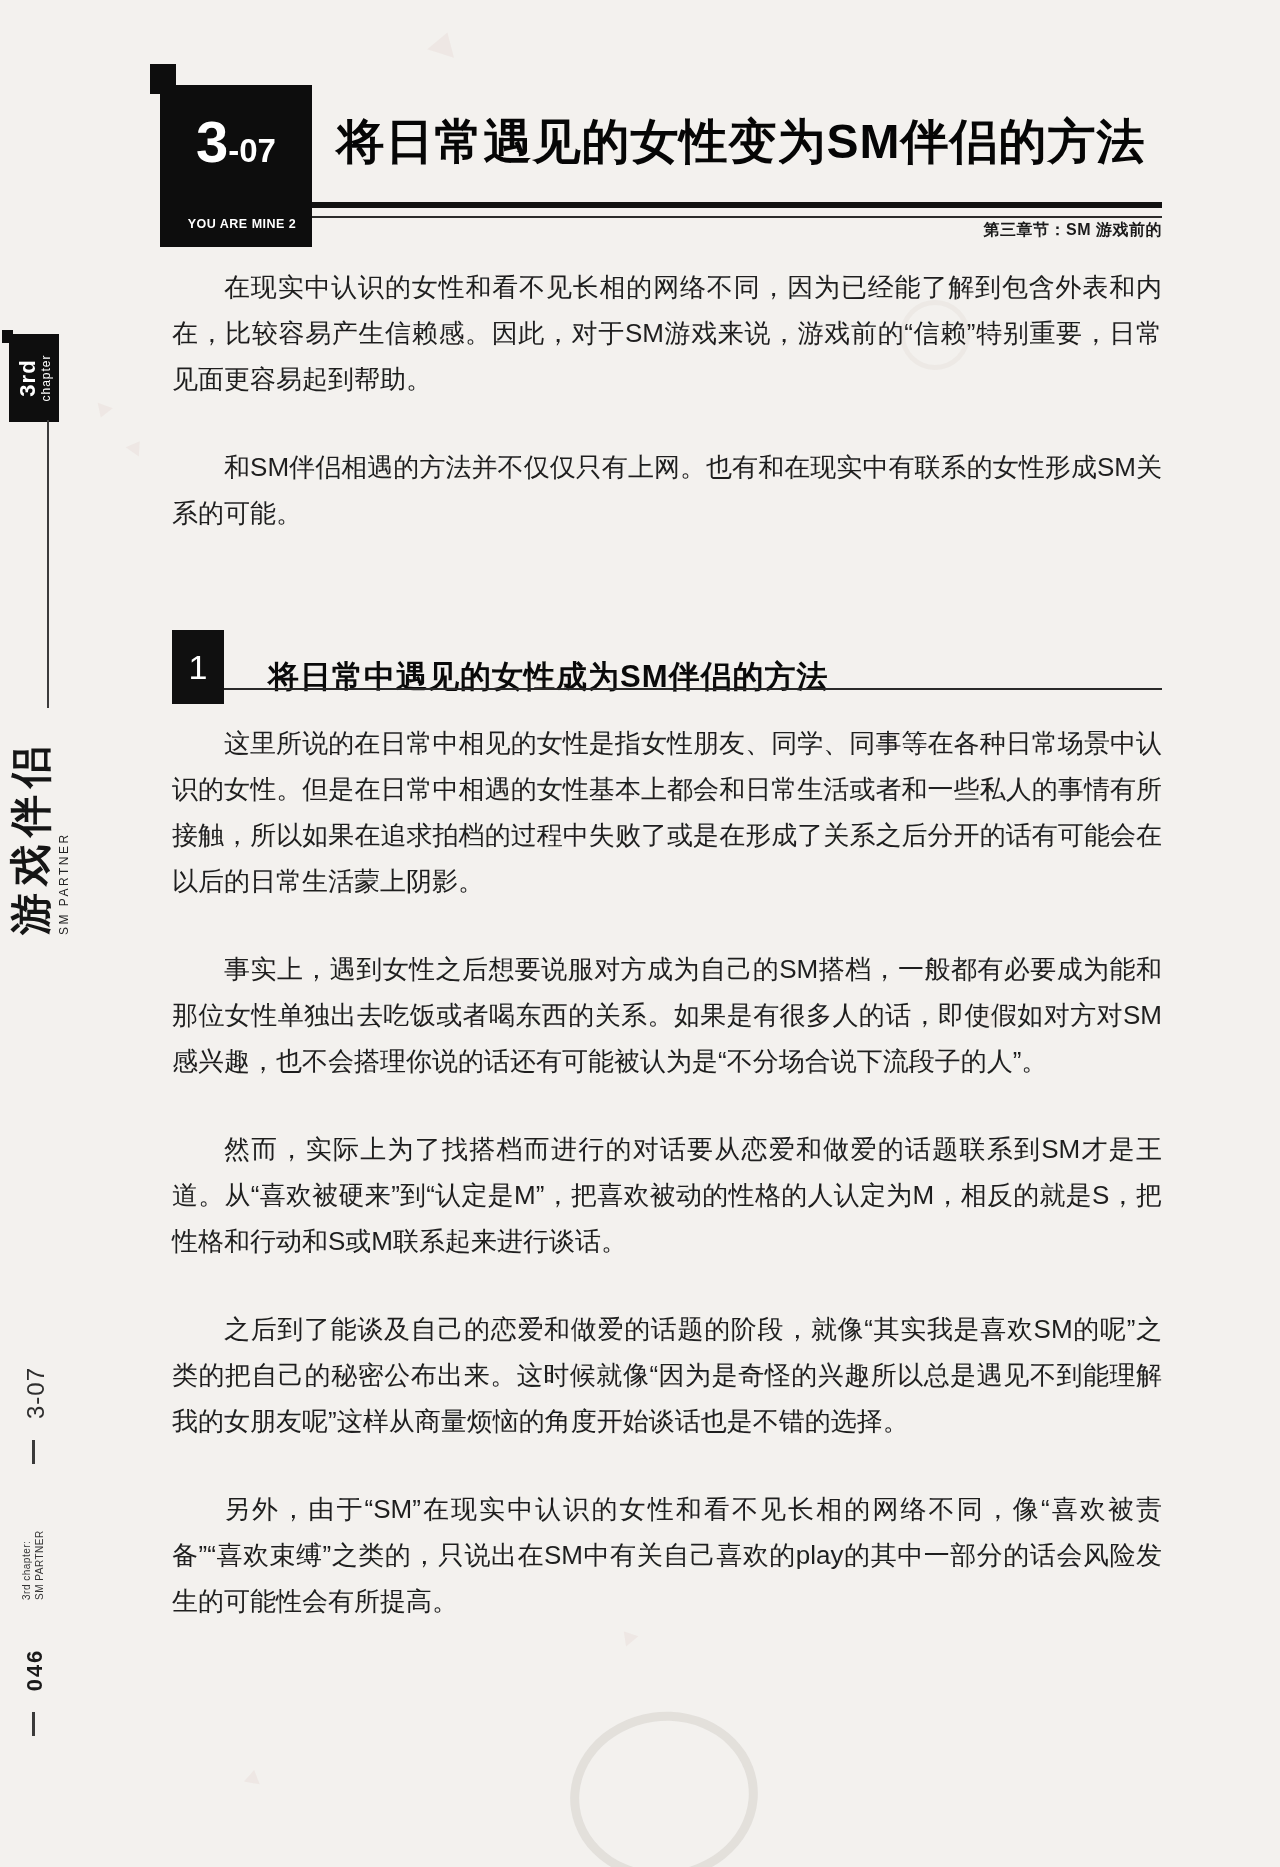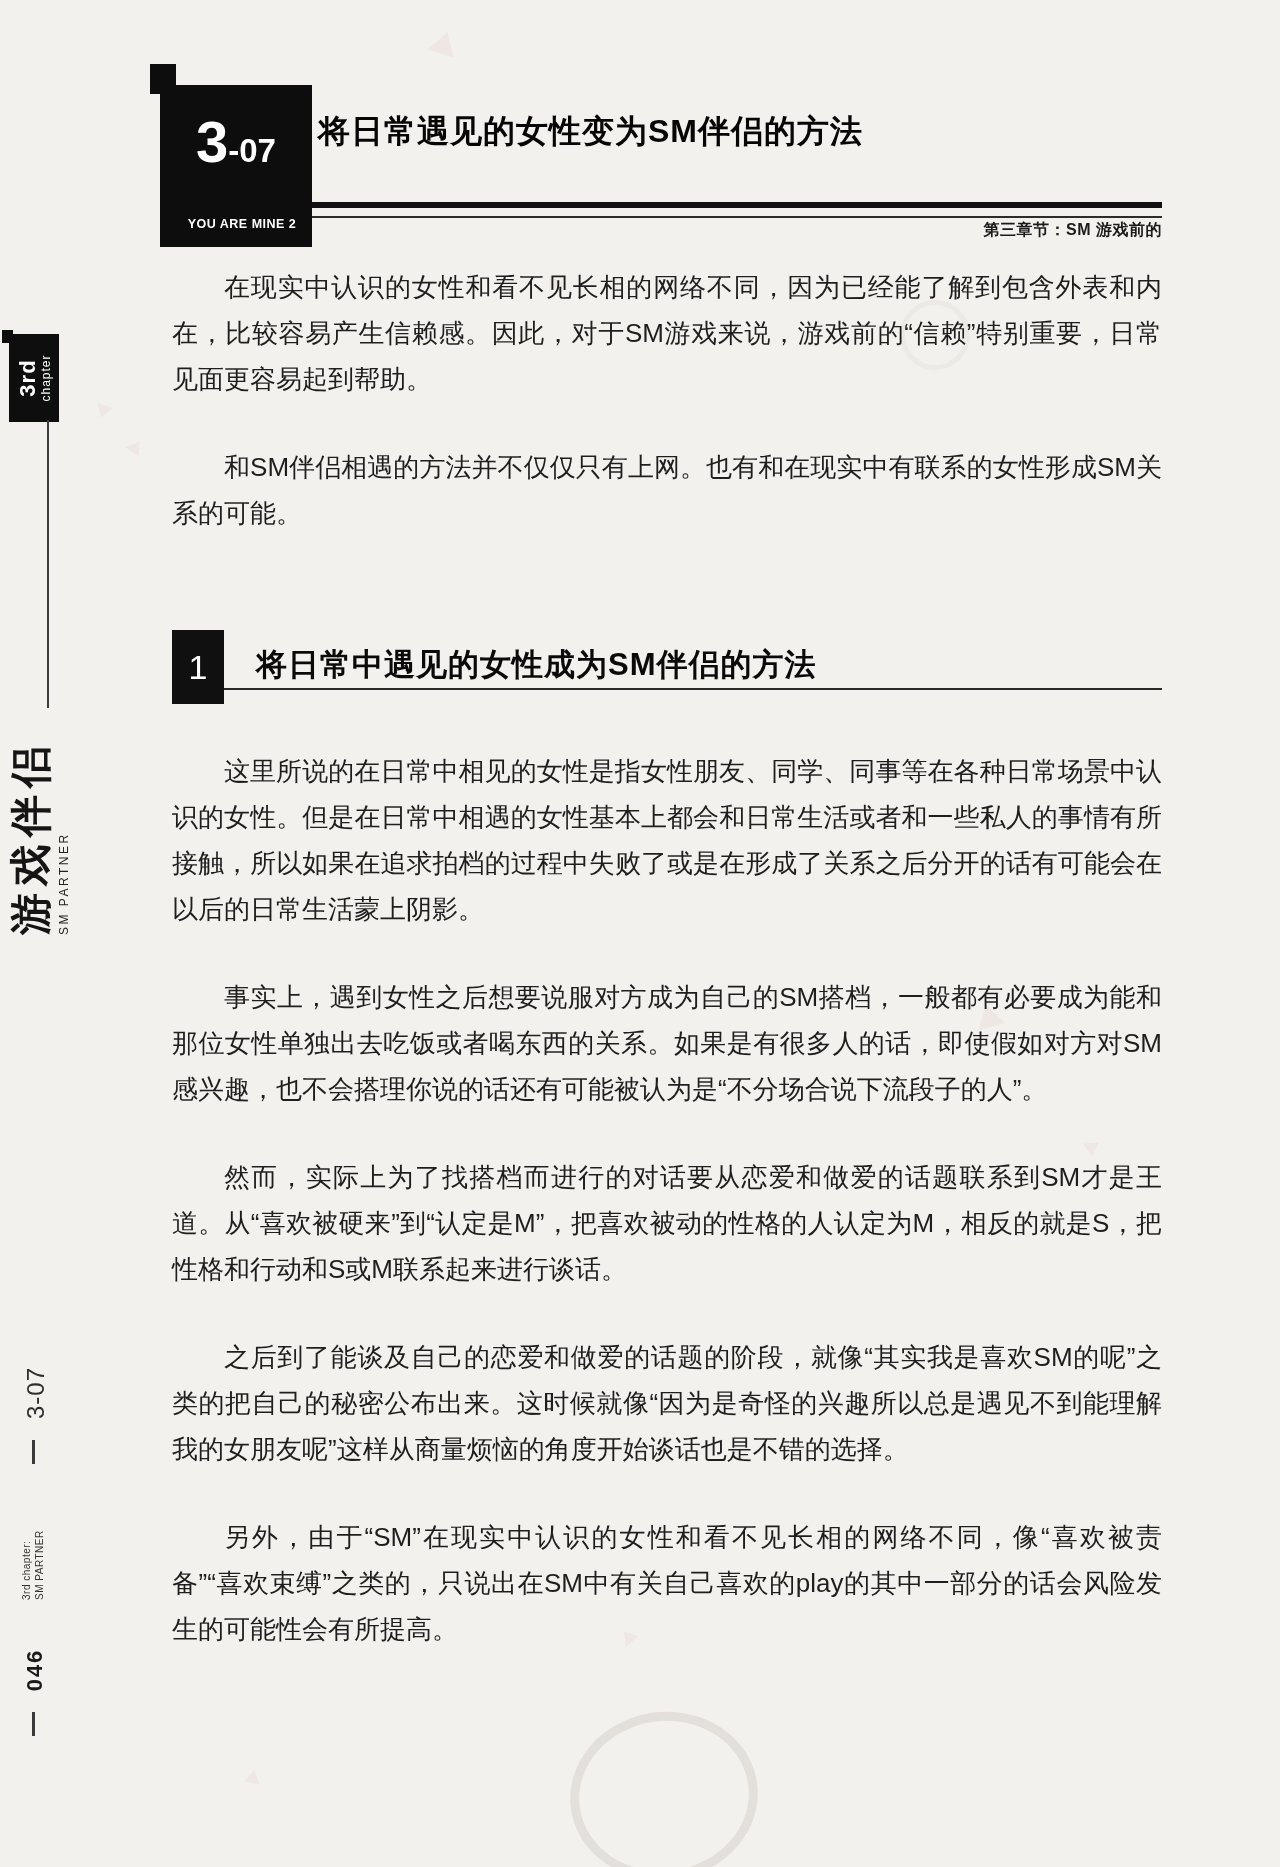--- a/index.html
+++ b/index.html
@@ -60,44 +60,44 @@
     position:absolute;top:28px;left:0;width:100%;text-align:center;line-height:1;
   }
   .title-box .num .n-big{font-size:58px;font-weight:900;}
   .title-box .num .n-small{font-size:33px;font-weight:800;}
   .title-box .cap{
     position:absolute;bottom:16px;left:6px;width:100%;text-align:center;
     font-size:12.5px;font-weight:bold;letter-spacing:.5px;
   }
   .main-title{
     position:absolute;left:318px;top:110px;width:846px;margin:0;
-    font-size:32px;font-weight:900;letter-spacing:1px;color:#060606;
-    white-space:nowrap;
+    font-size:48px;font-weight:900;letter-spacing:1px;color:#060606;
+    text-align:center;white-space:nowrap;
   }
   .title-rule{
     position:absolute;left:312px;top:202px;width:850px;height:8px;
     border-top:6px solid #111;border-bottom:2px solid #2c2c2c;box-sizing:content-box;
   }
   .subtitle{
     position:absolute;top:220px;right:118px;
     font-size:16px;font-weight:bold;color:#1a1a1a;letter-spacing:.5px;
   }
   
   .copy{position:absolute;left:172px;width:990px;font-size:26px;line-height:46px;
     color:#1e1e1e;text-align:justify;}
   .copy p{margin:0 0 42px;text-indent:2em;}
   .flow1{top:264px;}
-  .flow2{top:748px;}
+  .flow2{top:720px;}
   
   .sec-numbox{
     position:absolute;left:172px;top:630px;width:52px;height:74px;background:#101010;color:#fff;
     display:flex;align-items:center;justify-content:center;font-size:34px;
   }
   .sec-heading{
-    position:absolute;left:252px;top:640px;margin:4px;
+    position:absolute;left:252px;top:640px;margin:16px;
     font-size:31px;font-weight:900;color:#0a0a0a;letter-spacing:1px;white-space:nowrap;
   }
   .sec-rule{position:absolute;left:224px;top:688px;width:938px;height:2px;background:#2a2a2a;}
 </style>
 </head>
 <body>
 
 <div>
 
   <div class="wm wm-tri" style="left:430px;top:32px;transform:rotate(18deg);"></div>

